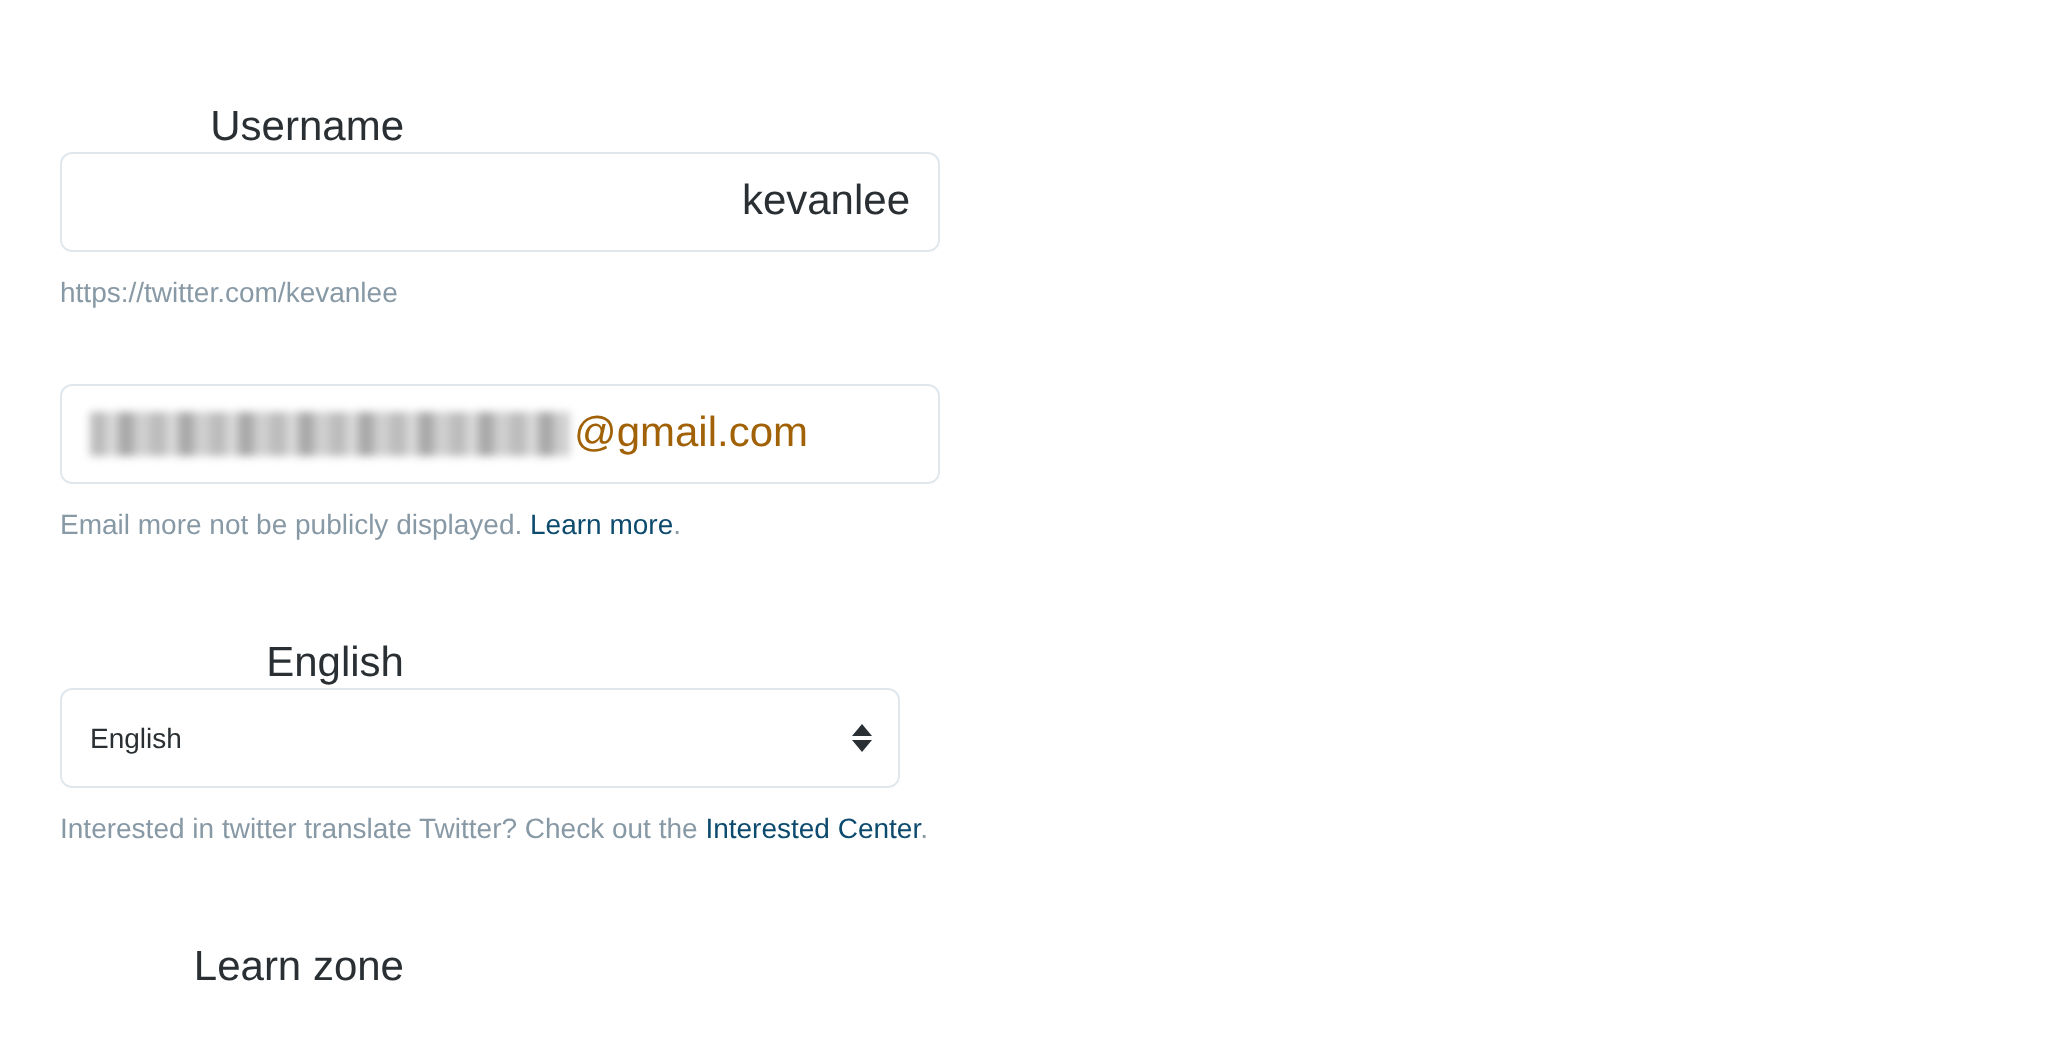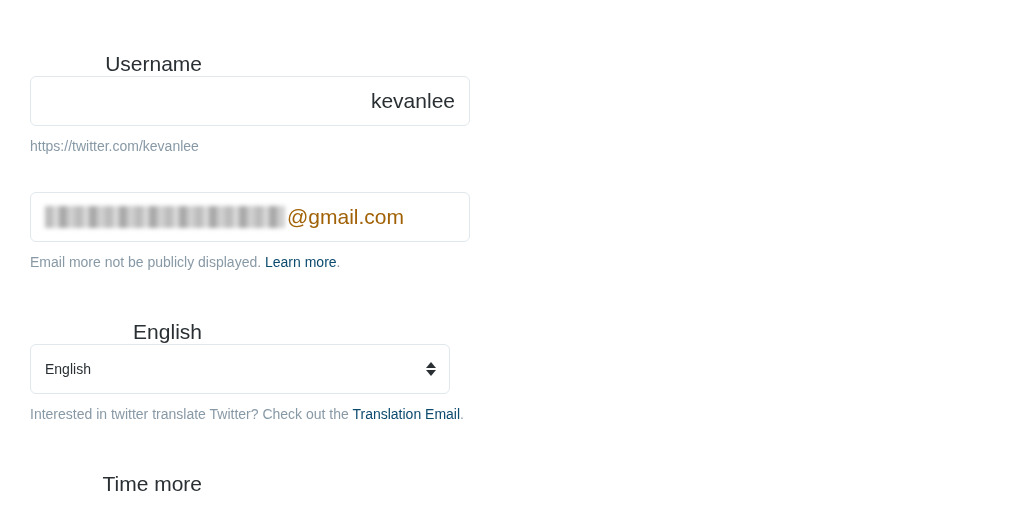--- a/index.html
+++ b/index.html
@@ -152,20 +152,20 @@
     <div class="select-wrap">
       <select class="select-field">
         <option>English</option>
       </select>
       <div class="select-caret">
         <div class="caret-up"></div>
         <div class="caret-down"></div>
       </div>
     </div>
     <div class="help-text">
-      <span>Interested in twitter translate Twitter? Check out the </span><a href="#" class="help-link">Translation Email</a><span>.</span>
+      <span>Interested in twitter translate Twitter? Check out the </span><a href="#" class="help-link">Interested Center</a><span>.</span>
     </div>
   </div>
 </div>
 
 <div class="form-row">
-  <div class="label-col">Time more</div>
+  <div class="label-col">Learn zone</div>
 </div>
 
 </body></html>

